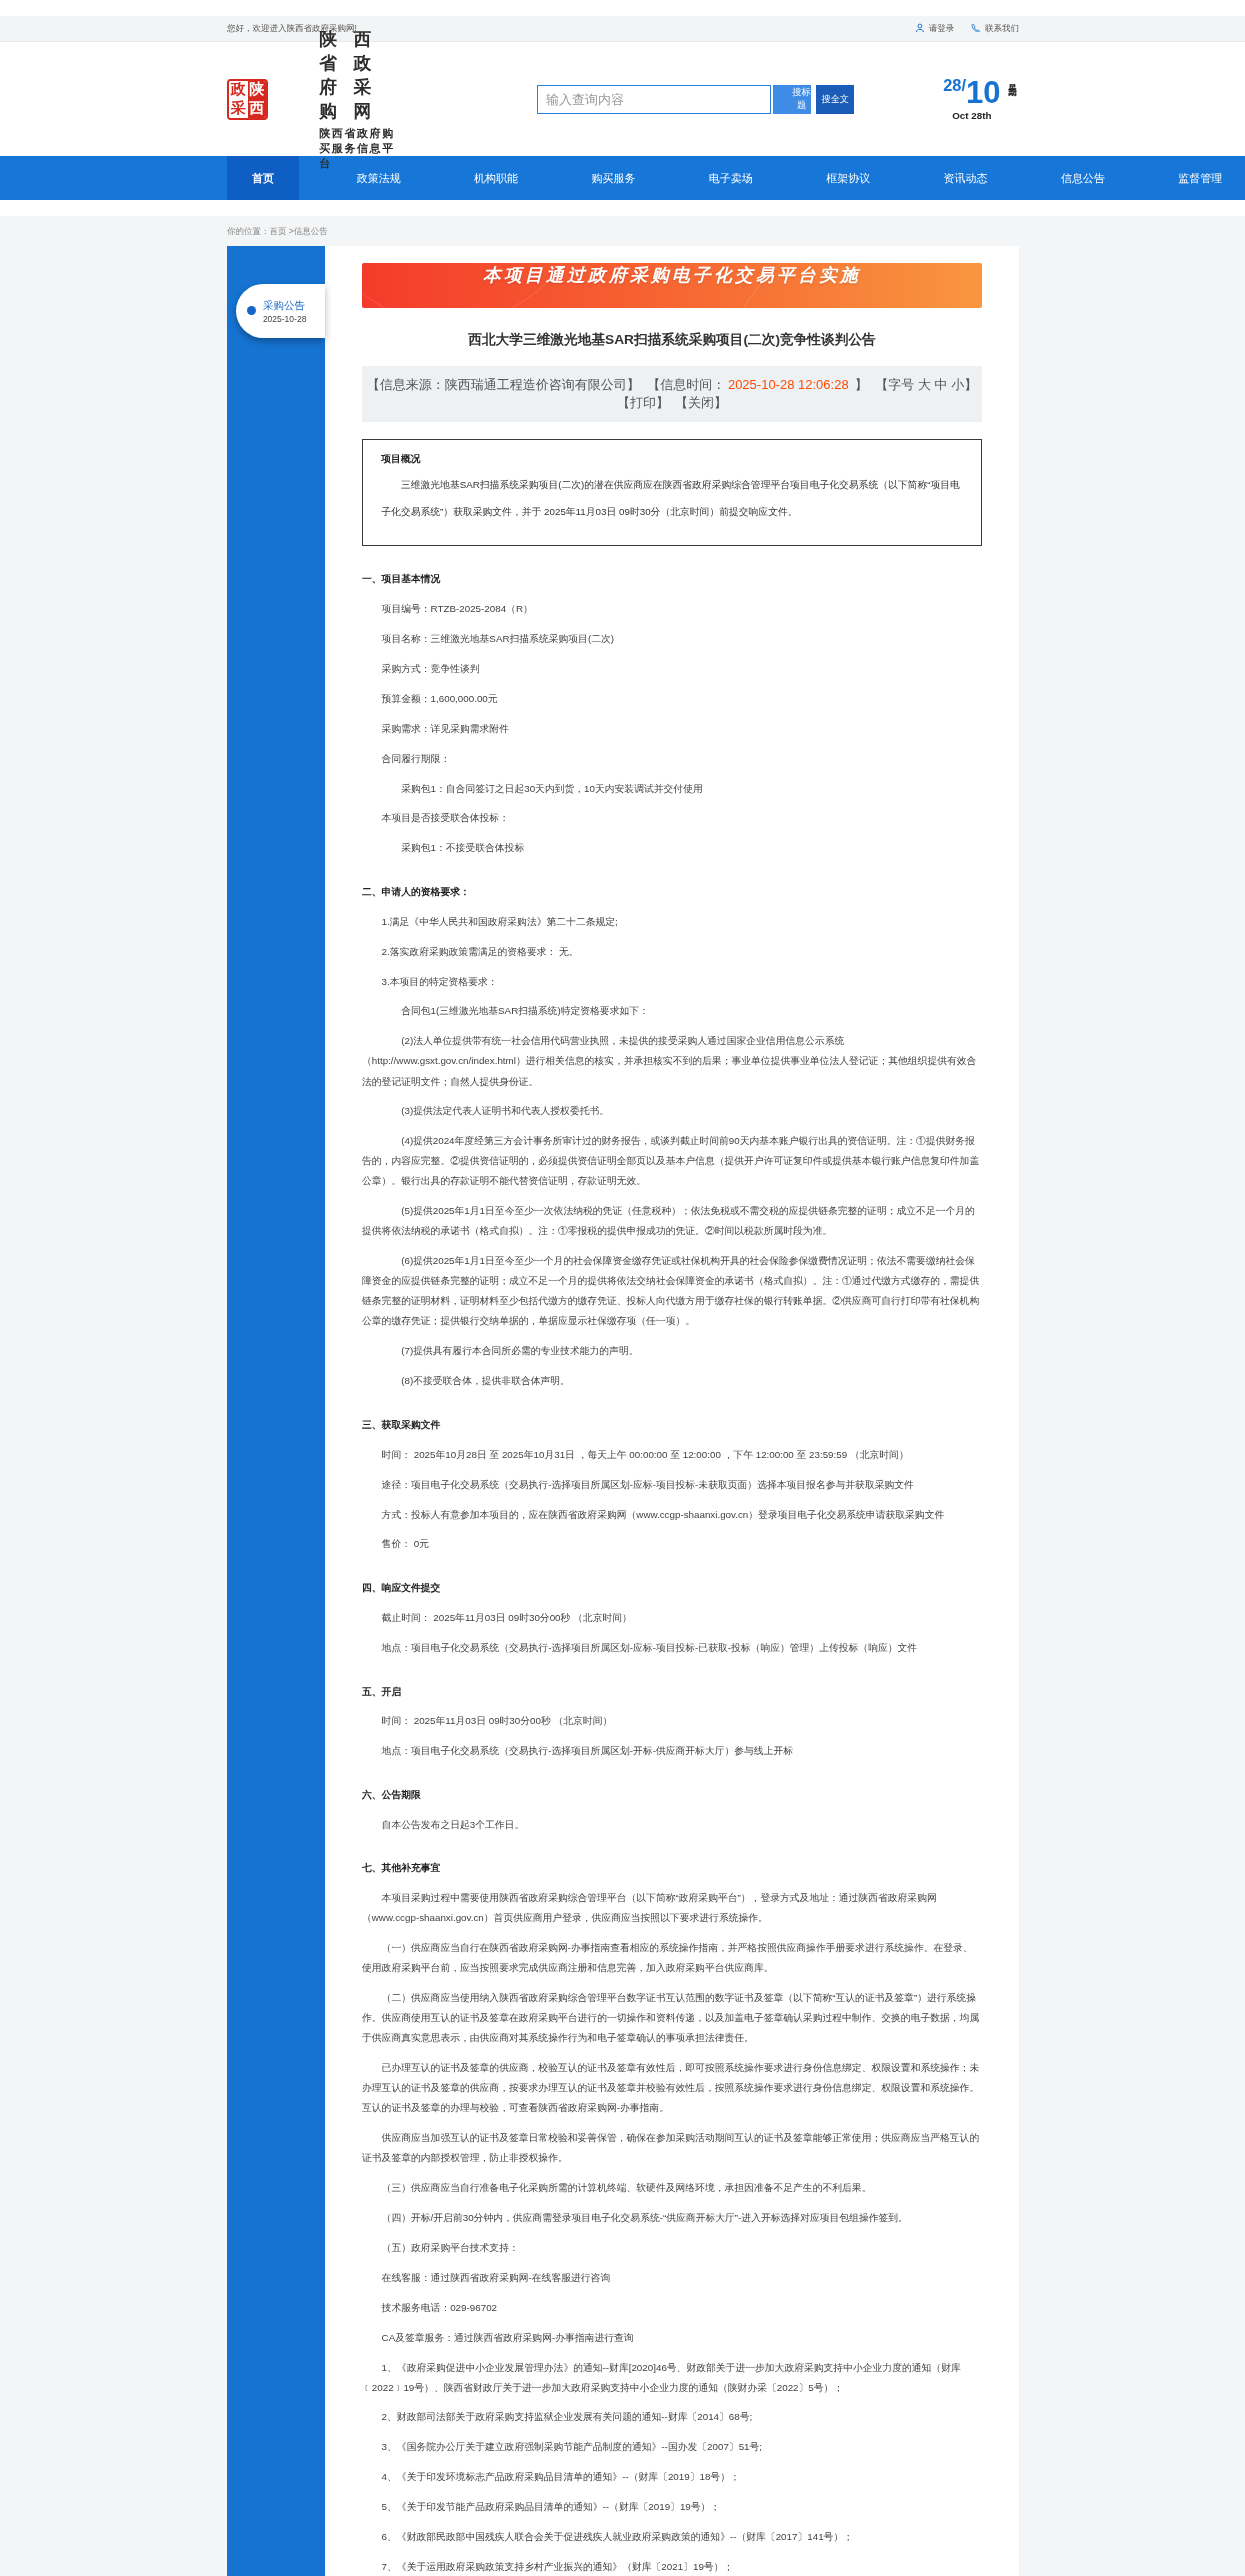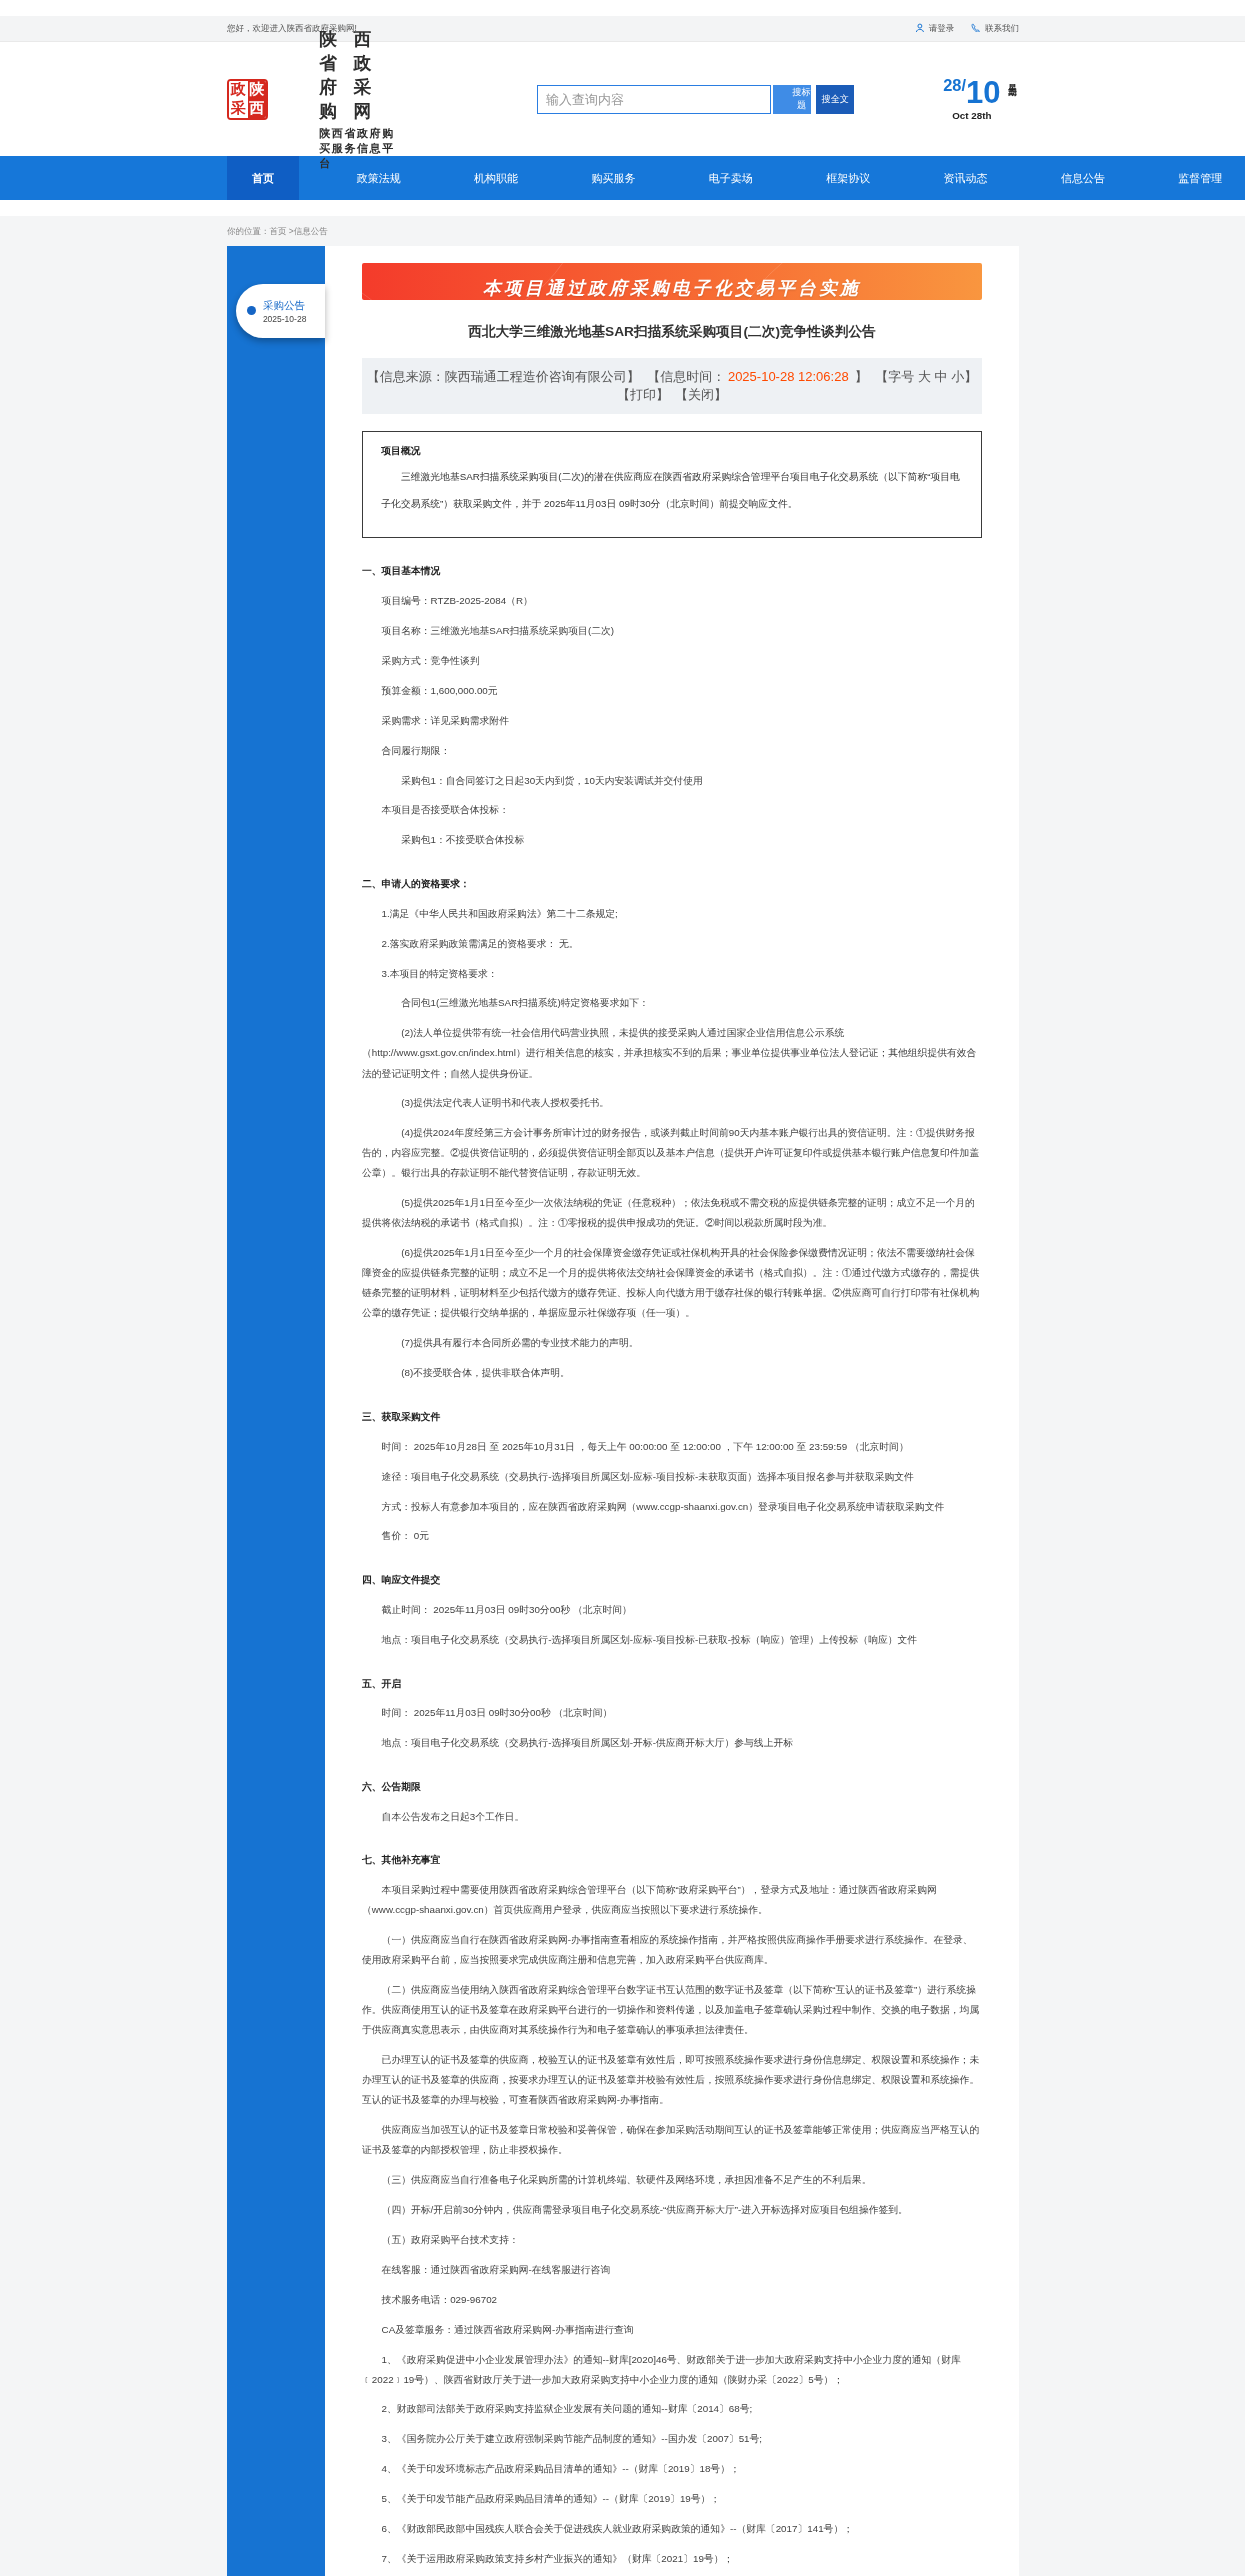--- a/index.html
+++ b/index.html
@@ -49,21 +49,21 @@
   .breadcrumb { font-size:8.5px; color:#888; padding:9.8px 0 7.9px; }
   .breadcrumb a { color:#888; text-decoration:none; cursor:pointer; }
   .main-inner { display:flex; align-items:stretch; }
   .side { width:98px; background:#1673d2; position:relative; flex:0 0 auto; }
   .side-tab { position:absolute; top:38px; left:9.2px; right:0; height:54px; background:#fff; border-radius:27px 0 0 27px; box-shadow:0 3.3px 7.9px rgba(0,0,0,.3); display:flex; align-items:center; padding-left:11px; }
   .side-dot { width:9.2px; height:9.2px; border-radius:50%; background:#1565c5; margin-right:6.5px; flex:0 0 auto; }
   .side-tab-label { font-size:10.5px; color:#1a6bc8; line-height:1.6; }
   .side-tab-date { font-size:8.5px; color:#444; }
 
   .card { flex:1; background:#fff; padding:17px 37px 30px; }
-  .banner { height:37px; border-radius:2px; background:linear-gradient(90deg,#f43b2b 0%,#f76a33 55%,#f9963f 100%); position:relative; overflow:hidden; display:flex; align-items:flex-end; justify-content:center; }
+  .banner { height:45px; border-radius:2px; background:linear-gradient(90deg,#f43b2b 0%,#f76a33 55%,#f9963f 100%); position:relative; overflow:hidden; display:flex; align-items:flex-start; justify-content:center; }
   .banner::before, .banner::after { content:""; position:absolute; border:1.3px solid rgba(255,255,255,.14); border-radius:50%; }
   .banner::before { width:275px; height:275px; left:-52px; top:-216px; }
   .banner::after { width:340px; height:340px; right:-79px; top:-39px; }
   .banner-text { color:#fff; font-size:17.7px; font-weight:bold; font-style:italic; letter-spacing:3.3px; text-shadow:0 1.3px 2px rgba(0,0,0,.15); position:relative; }
   .doc-title { text-align:center; font-size:13.7px; font-weight:bold; color:#333; margin:23.6px 0 17px; }
   .meta-bar { background:#eef1f4; text-align:center; padding:9.8px 0; font-size:13px; color:#555; }
   .meta-bar span { margin:0 1.3px; }
   .meta-red { color:#ff4a00; }
   .meta-click { cursor:pointer; }
 

